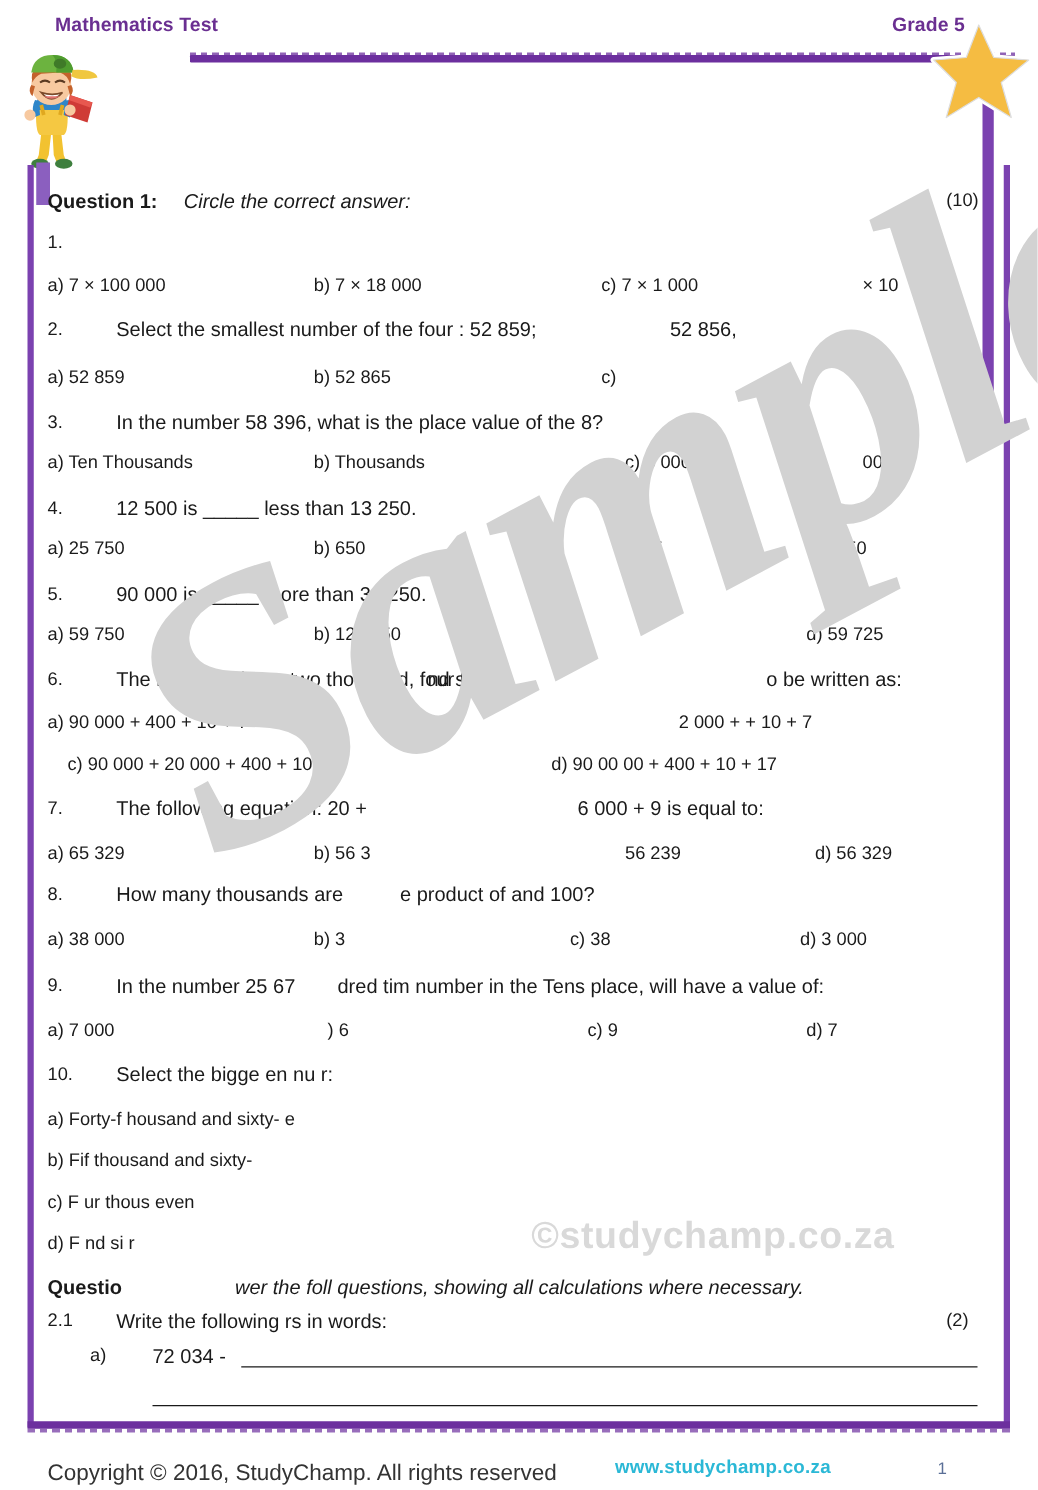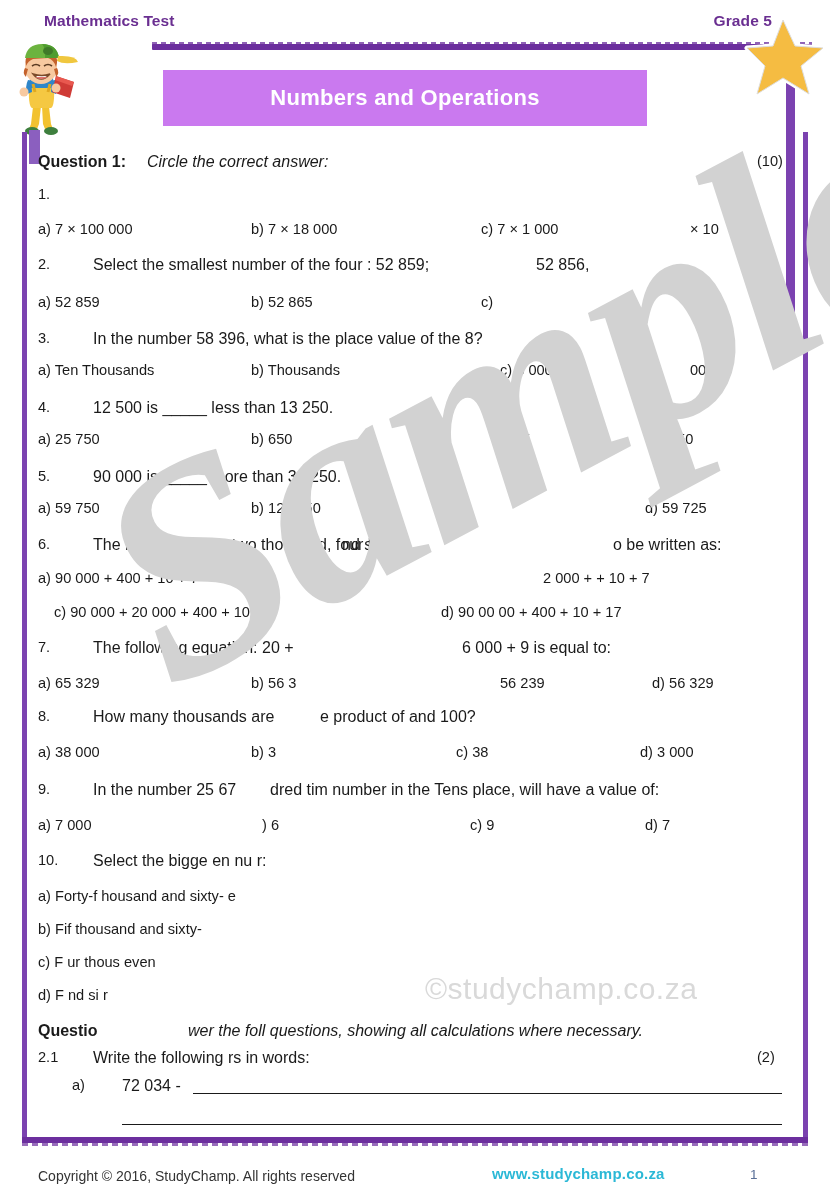--- a/index.html
+++ b/index.html
@@ -192,31 +192,31 @@
     transform: rotate(-28deg);
     transform-origin: left top;
     letter-spacing: -6px;
     opacity: 1;
   }
   .wm-url {
     position: absolute;
     left: 425px;
     top: 972px;
     font-size: 30px;
-    font-weight: normal;
+    font-weight: bold;
     color: #d9d9d9;
     letter-spacing: .5px;
     z-index: 6;
   }
 
   
   .footer-left {
     position: absolute;
     left: 38px; top: 1168px;
-    font-size: 14px;
+    font-size: 18px;
     color: #333333;
   }
   .footer-url {
     position: absolute;
     left: 492px; top: 1165px;
     font-size: 15px;
     font-weight: bold;
     color: #2bb8d6;
     letter-spacing: .2px;
   }
@@ -285,23 +285,20 @@
   <div class="star-stick"></div>
   <div class="starwand">
     <svg width="82" height="150" viewBox="0 0 82 150">
       <g transform="translate(3,10)">
         <path d="M36 2 L48 28 L76 30 L54 48 L62 76 L36 60 L10 76 L18 48 L0 30 L26 28 Z" fill="#f5bc42" stroke="#ffffff" stroke-width="5" stroke-linejoin="round"></path>
         <path d="M36 2 L48 28 L76 30 L54 48 L62 76 L36 60 L10 76 L18 48 L0 30 L26 28 Z" fill="#f5bc42" stroke="#dddddd" stroke-width="1" stroke-linejoin="round"></path>
       </g>
     </svg>
   </div>
 
-  <div class="banner">
-    <span class="banner-text">Numbers and Operations</span>
-  </div>
 
   <div class="content-box"></div>
   <div class="bottom-rule"></div>
 
   <div class="qlayer">
 
     <div class="row bold" style="left:38px; top:153px;">Question 1:</div>
     <div class="row ital" style="left:147px; top:153px;">Circle the correct answer:</div>
     <div class="marks" style="left:757px; top:153px;">(10)</div>
 

